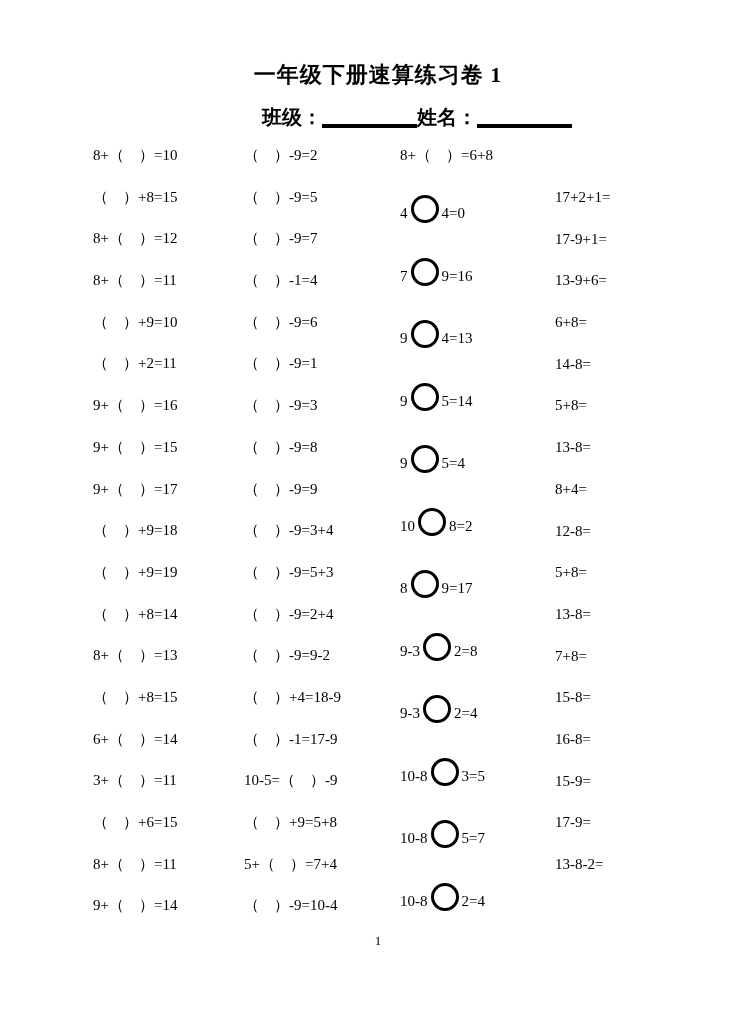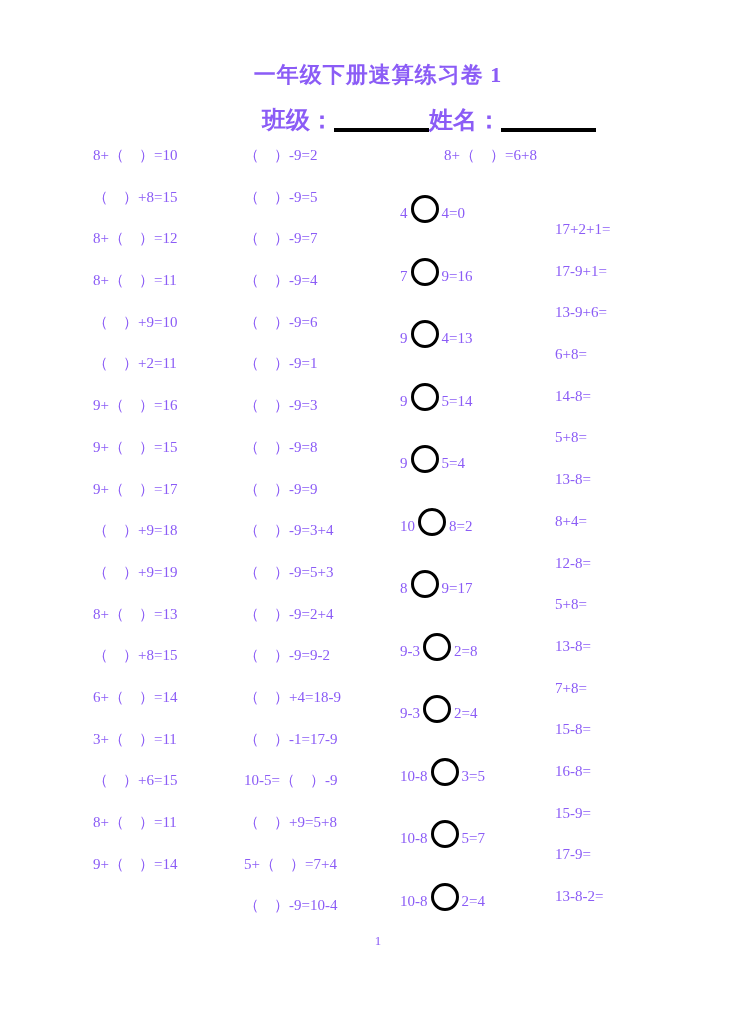--- a/index.html
+++ b/index.html
@@ -7,67 +7,66 @@
     padding: 0;
     background: #ffffff;
   }
   .page {
     position: relative;
     width: 756px;
     height: 1020px;
     background: #ffffff;
     overflow: hidden;
     font-family: "Liberation Serif", "DejaVu Serif", serif;
-    color: #8b5cf6;
+    color: #000000;
   }
   .title {
     position: absolute;
     top: 60px;
     left: 0;
     width: 756px;
     text-align: center;
     font-size: 22px;
     font-weight: bold;
     letter-spacing: 1px;
     white-space: nowrap;
   }
   .fields {
     position: absolute;
     top: 104px;
     left: 262px;
-    font-size: 24px;
+    font-size: 20px;
     font-weight: bold;
     white-space: nowrap;
   }
   .blank-line {
     display: inline-block;
     width: 95px;
     height: 16px;
     border-bottom: 4px solid #000000;
     position: relative;
     top: 4px;
   }
   .col {
     position: absolute;
     font-size: 15px;
     font-weight: normal;
     white-space: nowrap;
   }
   .col1 { left: 93px;  top: 144px; }
   .col2 { left: 244px; top: 144px; }
   .col3 { left: 400px; top: 144px; }
-  .col4 { left: 555px; top: 186px; margin-top: 32px; }
+  .col4 { left: 555px; top: 186px; }
   .prob {
     height: 41.7px;
     line-height: 23px;
   }
   .col3 .prob.text-row {
     height: 51px;
     line-height: 23px;
-    margin-left: 44px;
   }
   .col3 .prob.circle-row {
     height: 28px;
     margin-bottom: 34.5px;
     display: flex;
     align-items: flex-end;
   }
   .circle-row span.operand {
     display: inline-block;
     line-height: 19px;
@@ -108,33 +107,34 @@
       <div class="prob">（　）+8=15</div>
       <div class="prob">8+（　）=12</div>
       <div class="prob">8+（　）=11</div>
       <div class="prob">（　）+9=10</div>
       <div class="prob">（　）+2=11</div>
       <div class="prob">9+（　）=16</div>
       <div class="prob">9+（　）=15</div>
       <div class="prob">9+（　）=17</div>
       <div class="prob">（　）+9=18</div>
       <div class="prob">（　）+9=19</div>
+      <div class="prob">（　）+8=14</div>
       <div class="prob">8+（　）=13</div>
       <div class="prob">（　）+8=15</div>
       <div class="prob">6+（　）=14</div>
       <div class="prob">3+（　）=11</div>
       <div class="prob">（　）+6=15</div>
       <div class="prob">8+（　）=11</div>
       <div class="prob">9+（　）=14</div>
     </div>
   <div class="col col2">
       <div class="prob">（　）-9=2</div>
       <div class="prob">（　）-9=5</div>
       <div class="prob">（　）-9=7</div>
-      <div class="prob">（　）-9=4</div>
+      <div class="prob">（　）-1=4</div>
       <div class="prob">（　）-9=6</div>
       <div class="prob">（　）-9=1</div>
       <div class="prob">（　）-9=3</div>
       <div class="prob">（　）-9=8</div>
       <div class="prob">（　）-9=9</div>
       <div class="prob">（　）-9=3+4</div>
       <div class="prob">（　）-9=5+3</div>
       <div class="prob">（　）-9=2+4</div>
       <div class="prob">（　）-9=9-2</div>
       <div class="prob">（　）+4=18-9</div>

